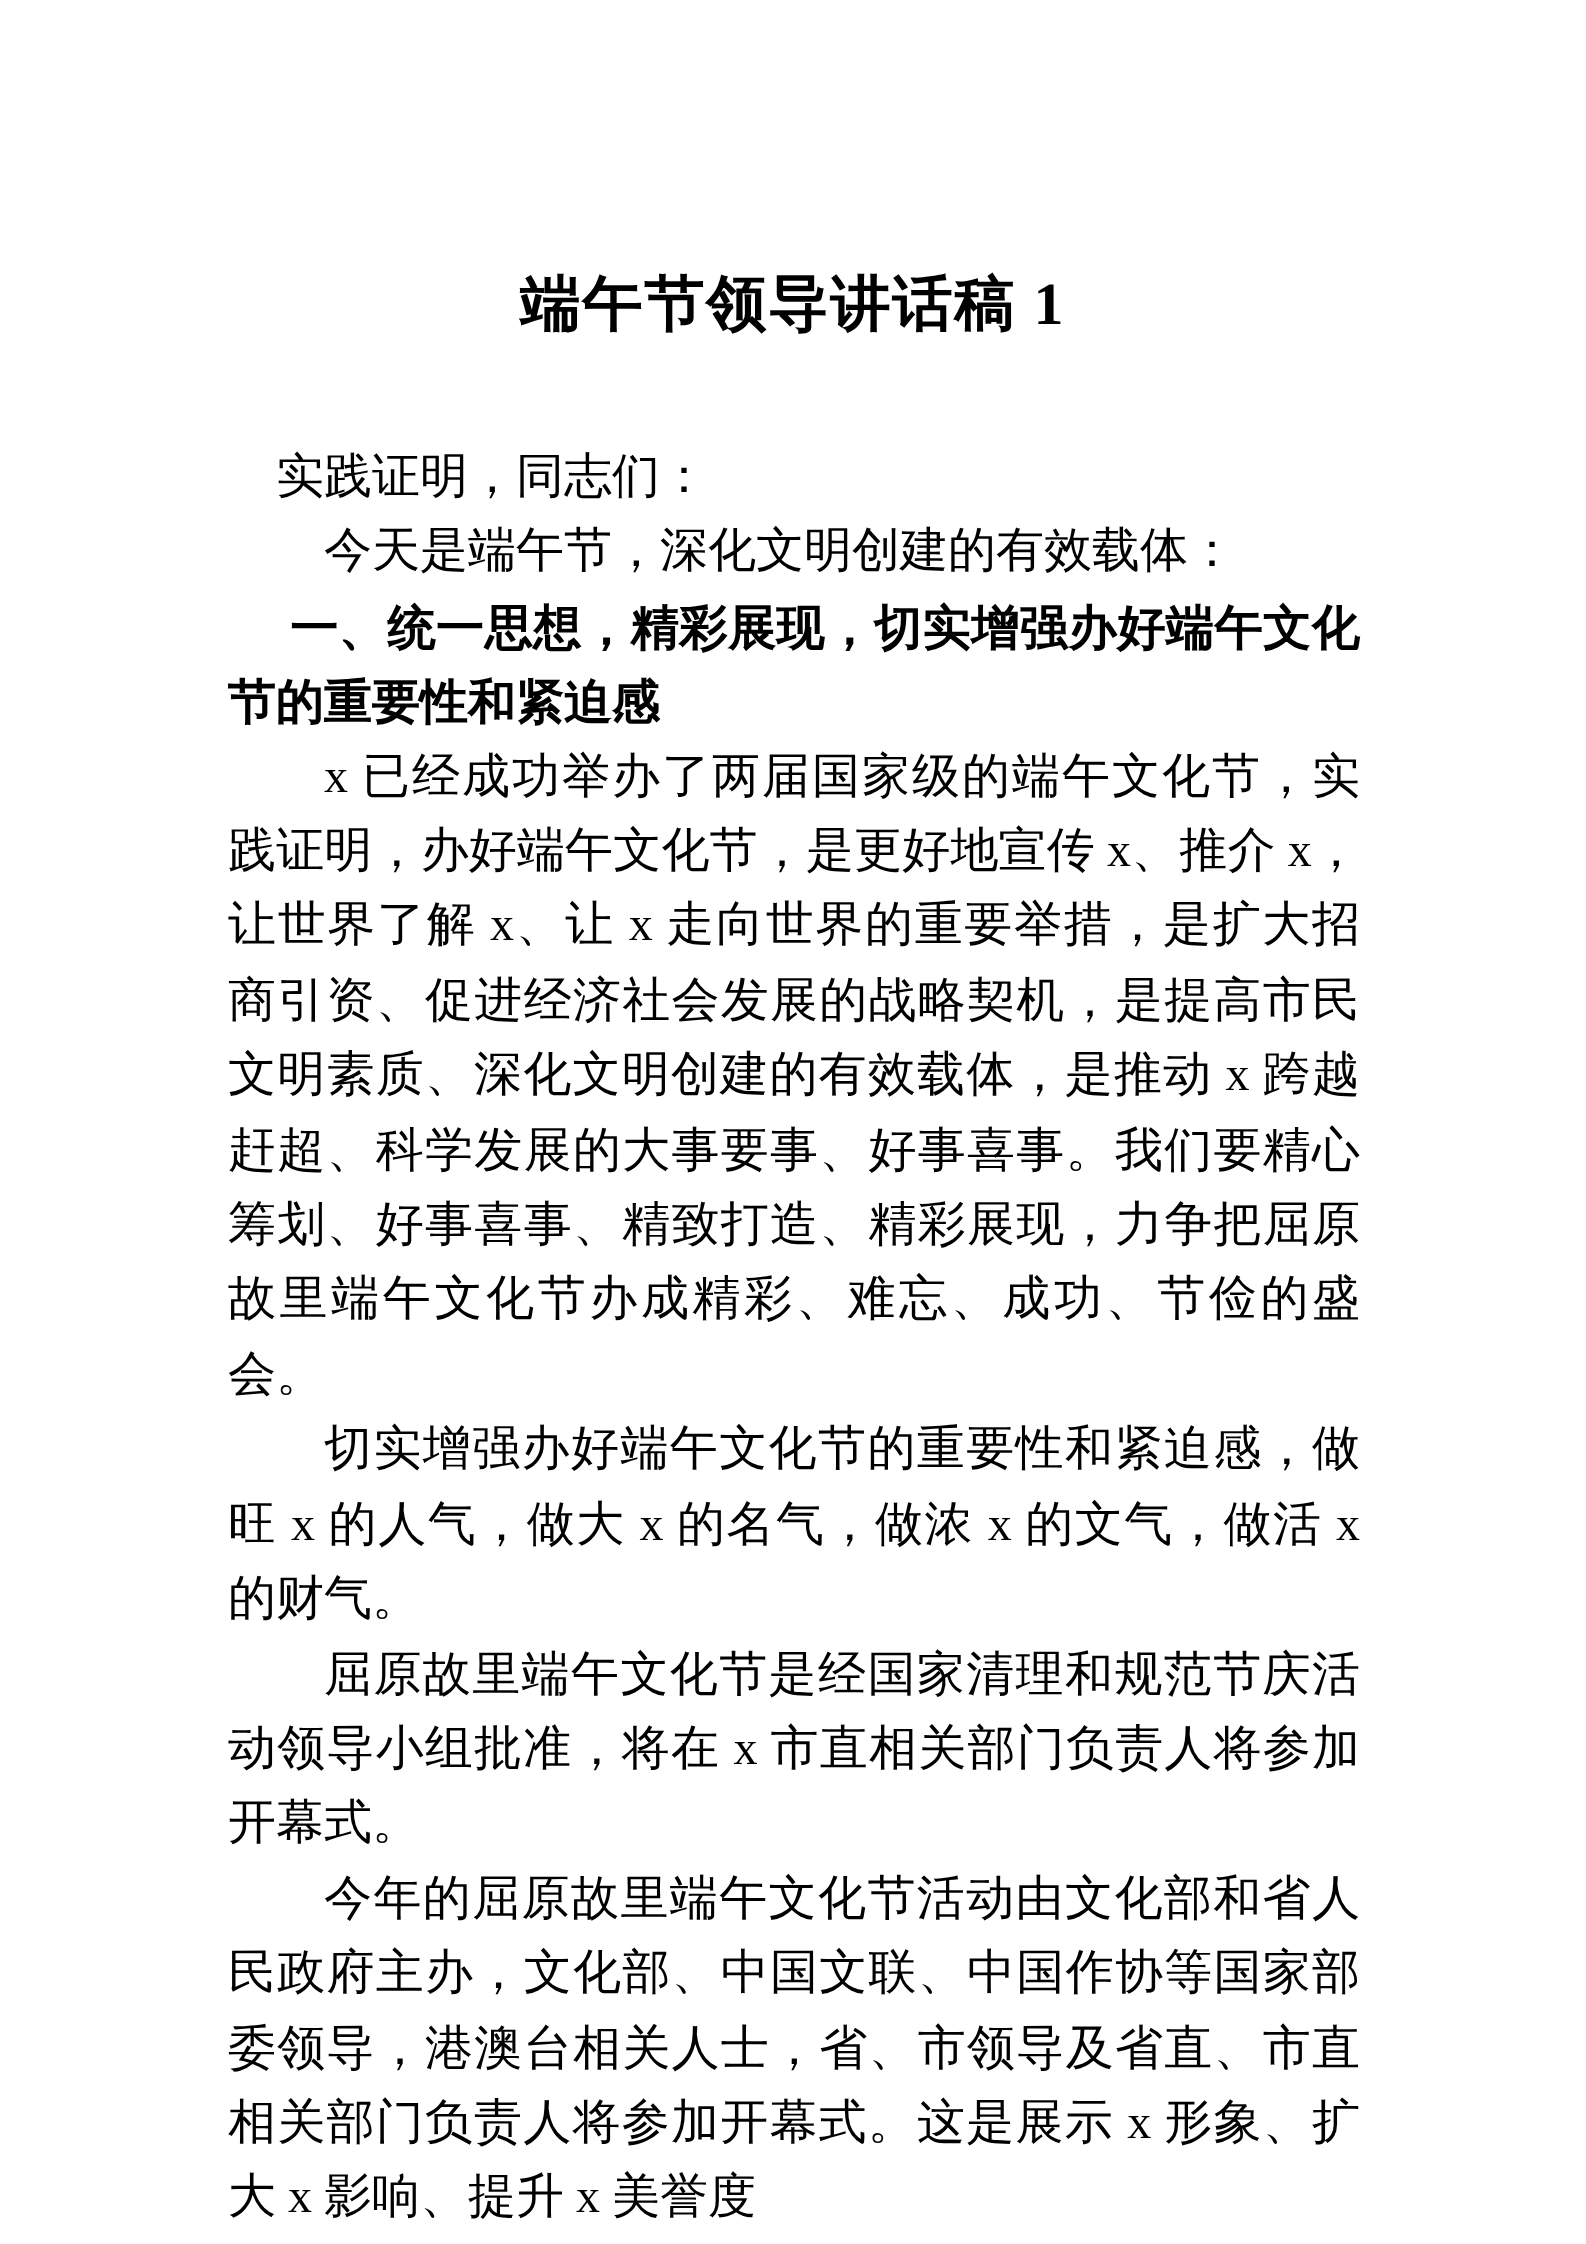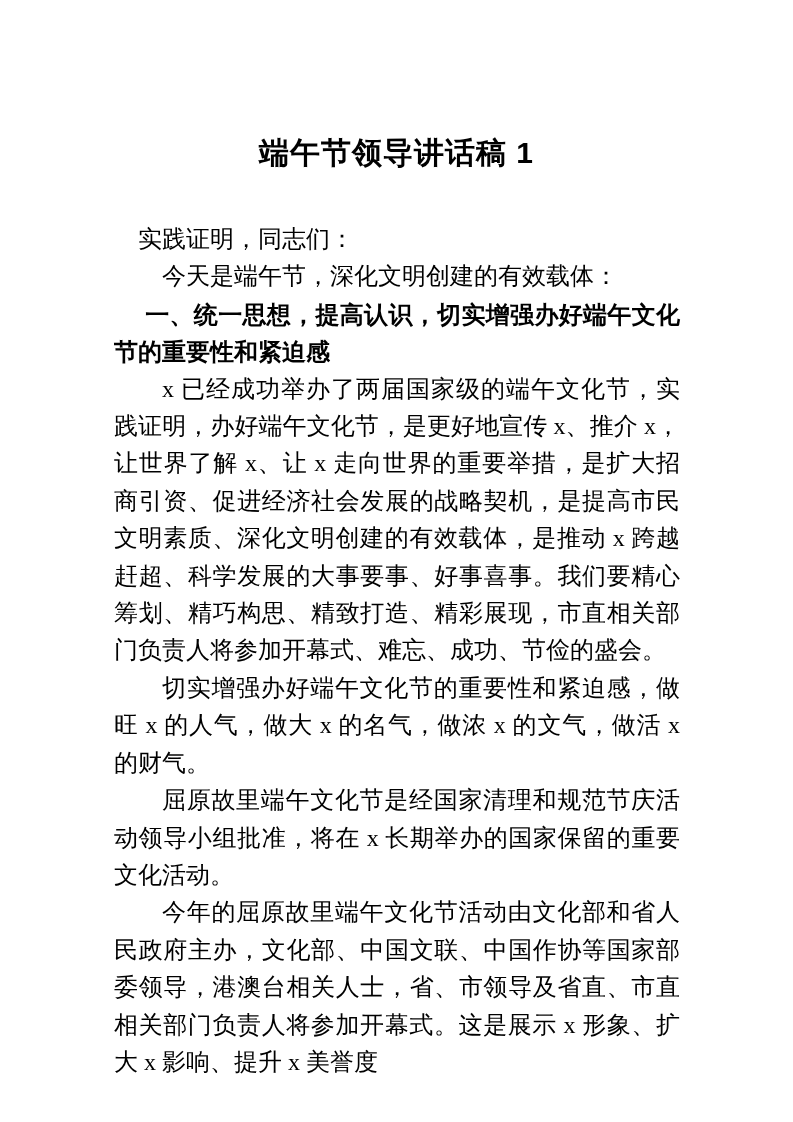--- a/index.html
+++ b/index.html
@@ -16,21 +16,21 @@
   .page {
     position: relative;
     width: 793px;
     height: 1122px;
     background: #ffffff;
     box-sizing: border-box;
   }
   .doc-title {
     margin: 130px 0 0 0;
     padding: 0;
-    font-family: Liberation Sans, sans-serif;
+    font-family: Liberation Serif, serif;
     font-size: 30px;
     font-weight: bold;
     line-height: 46px;
     text-align: center;
     color: #000000;
     letter-spacing: 1px;
   }
   .doc-body {
     margin: 45px 0 0 114px;
     width: 566px;
@@ -60,23 +60,23 @@
 
 <div class="page">
   <h1 class="doc-title">端午节领导讲话稿 1</h1>
 
   <div class="doc-body">
     <p class="para salutation">实践证明，同志们：</p>
 
 
     <p class="para">今天是端午节，深化文明创建的有效载体：</p>
 
-    <p class="para heading">一、统一思想，提高认识，切实增强办好端午文化节的重要性和紧迫感</p>
+    <p class="para heading">一、统一思想，精彩展现，切实增强办好端午文化节的重要性和紧迫感</p>
 
-    <p class="para">x 已经成功举办了两届国家级的端午文化节，实践证明，办好端午文化节，是更好地宣传 x、推介 x，让世界了解 x、让 x 走向世界的重要举措，是扩大招商引资、促进经济社会发展的战略契机，是提高市民文明素质、深化文明创建的有效载体，是推动 x 跨越赶超、科学发展的大事要事、好事喜事。我们要精心筹划、精巧构思、精致打造、精彩展现，市直相关部门负责人将参加开幕式、难忘、成功、节俭的盛会。</p>
+    <p class="para">x 已经成功举办了两届国家级的端午文化节，实践证明，办好端午文化节，是更好地宣传 x、推介 x，让世界了解 x、让 x 走向世界的重要举措，是扩大招商引资、促进经济社会发展的战略契机，是提高市民文明素质、深化文明创建的有效载体，是推动 x 跨越赶超、科学发展的大事要事、好事喜事。我们要精心筹划、好事喜事、精致打造、精彩展现，力争把屈原故里端午文化节办成精彩、难忘、成功、节俭的盛会。</p>
 
     <p class="para">切实增强办好端午文化节的重要性和紧迫感，做旺 x 的人气，做大 x 的名气，做浓 x 的文气，做活 x 的财气。</p>
 
-    <p class="para">屈原故里端午文化节是经国家清理和规范节庆活动领导小组批准，将在 x 长期举办的国家保留的重要文化活动。</p>
+    <p class="para">屈原故里端午文化节是经国家清理和规范节庆活动领导小组批准，将在 x 市直相关部门负责人将参加开幕式。</p>
 
     <p class="para">今年的屈原故里端午文化节活动由文化部和省人民政府主办，文化部、中国文联、中国作协等国家部委领导，港澳台相关人士，省、市领导及省直、市直相关部门负责人将参加开幕式。这是展示 x 形象、扩大 x 影响、提升 x 美誉度</p>
   </div>
 </div>
 
 </body></html>

